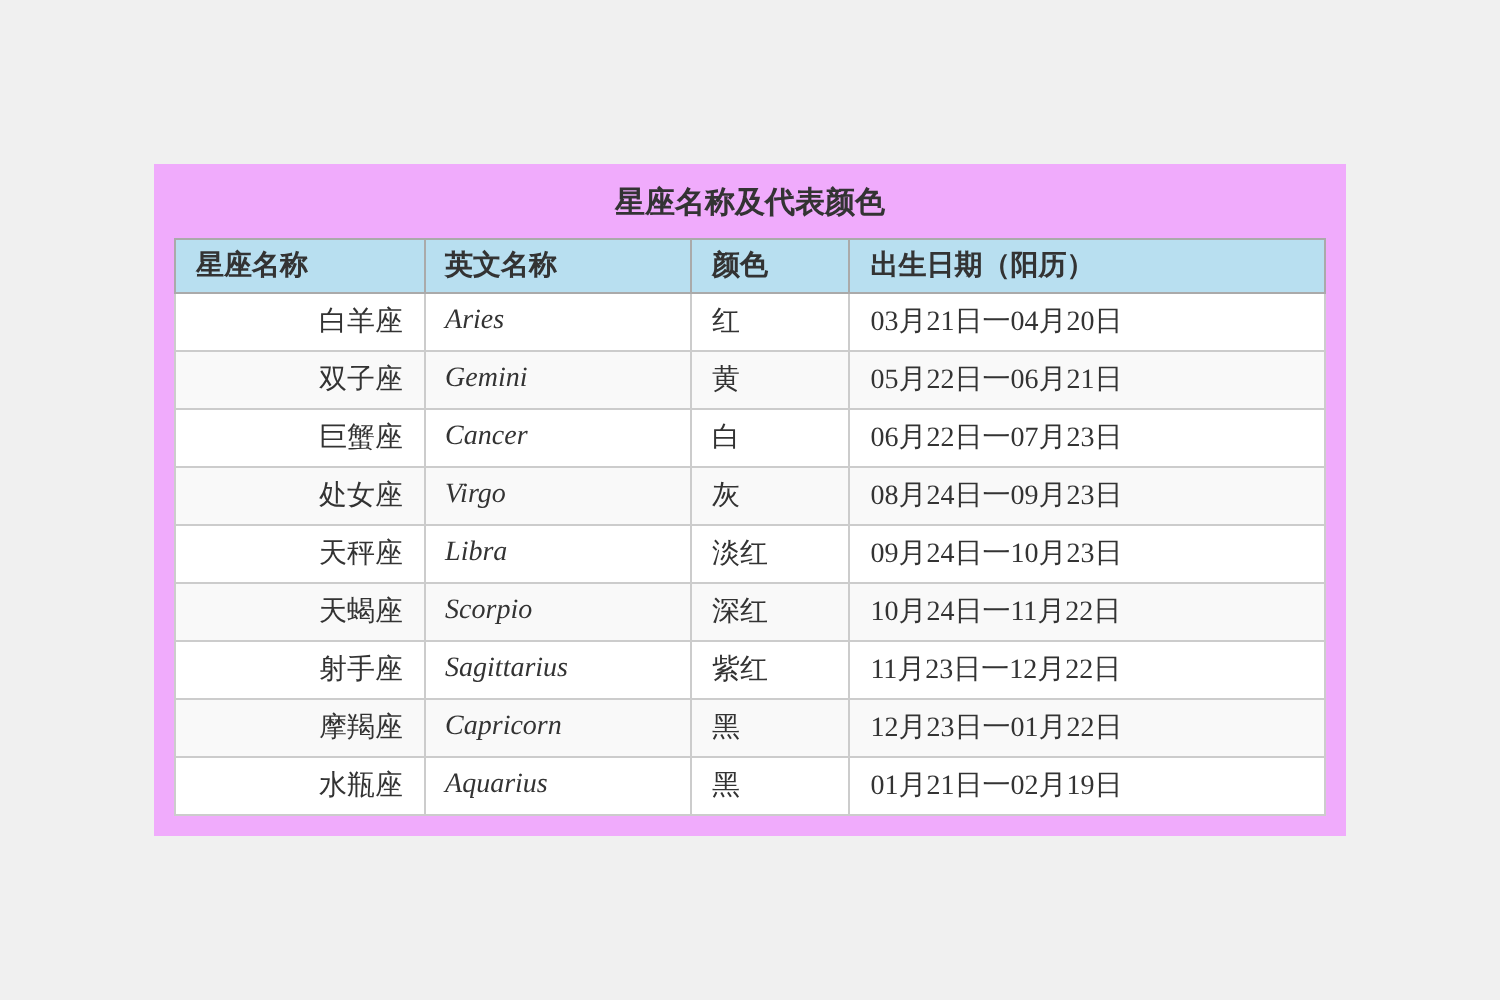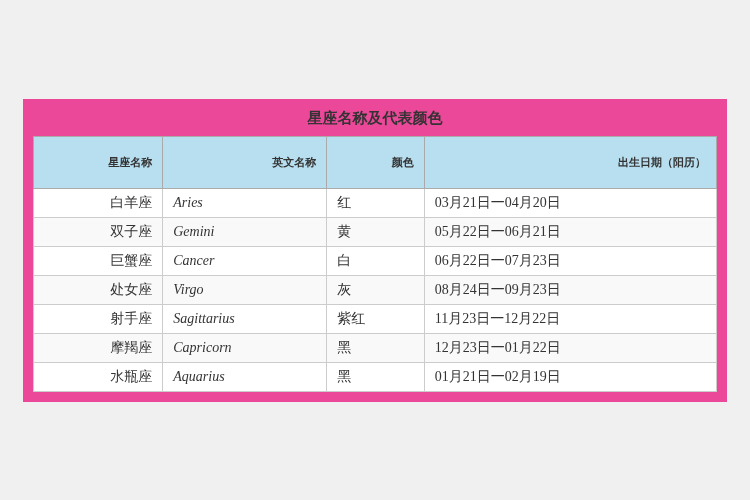--- a/index.html
+++ b/index.html
@@ -14,22 +14,22 @@
       background: #f0f0f0;
       display: flex;
       align-items: center;
       justify-content: center;
       font-family: "SimSun", "宋体", serif;
       font-size: 14px;
       overflow: hidden;
     }
 
     .container {
-      background: #ec4899;
-      width: 704px;
+      background: #f0abfc;
+      width: 596px;
       padding: 10px;
       font-family: Liberation Serif, serif;
     }
 
     .page-title {
       text-align: center;
       font-size: 15px;
       font-weight: bold;
       margin-bottom: 8px;
       color: #333;
@@ -40,25 +40,25 @@
       border-collapse: collapse;
       border: 1px solid #aaa;
     }
 
     thead tr {
       background-color: #b8dff0;
     }
 
     thead th {
       border: 1px solid #aaa;
-      padding: 18px 10px;
-      text-align: right;
+      padding: 4px 10px;
+      text-align: left;
       font-weight: bold;
       color: #333;
-      font-size: 11px;
+      font-size: 14px;
     }
 
     tbody tr {
       background-color: #fff;
     }
 
     tbody tr:nth-child(even) {
       background-color: #f9f9f9;
     }
 
@@ -111,20 +111,32 @@
           <td>白</td>
           <td>06月22日一07月23日</td>
         </tr>
         <tr>
           <td>处女座</td>
           <td>Virgo</td>
           <td>灰</td>
           <td>08月24日一09月23日</td>
         </tr>
         <tr>
+          <td>天秤座</td>
+          <td>Libra</td>
+          <td>淡红</td>
+          <td>09月24日一10月23日</td>
+        </tr>
+        <tr>
+          <td>天蝎座</td>
+          <td>Scorpio</td>
+          <td>深红</td>
+          <td>10月24日一11月22日</td>
+        </tr>
+        <tr>
           <td>射手座</td>
           <td>Sagittarius</td>
           <td>紫红</td>
           <td>11月23日一12月22日</td>
         </tr>
         <tr>
           <td>摩羯座</td>
           <td>Capricorn</td>
           <td>黑</td>
           <td>12月23日一01月22日</td>

